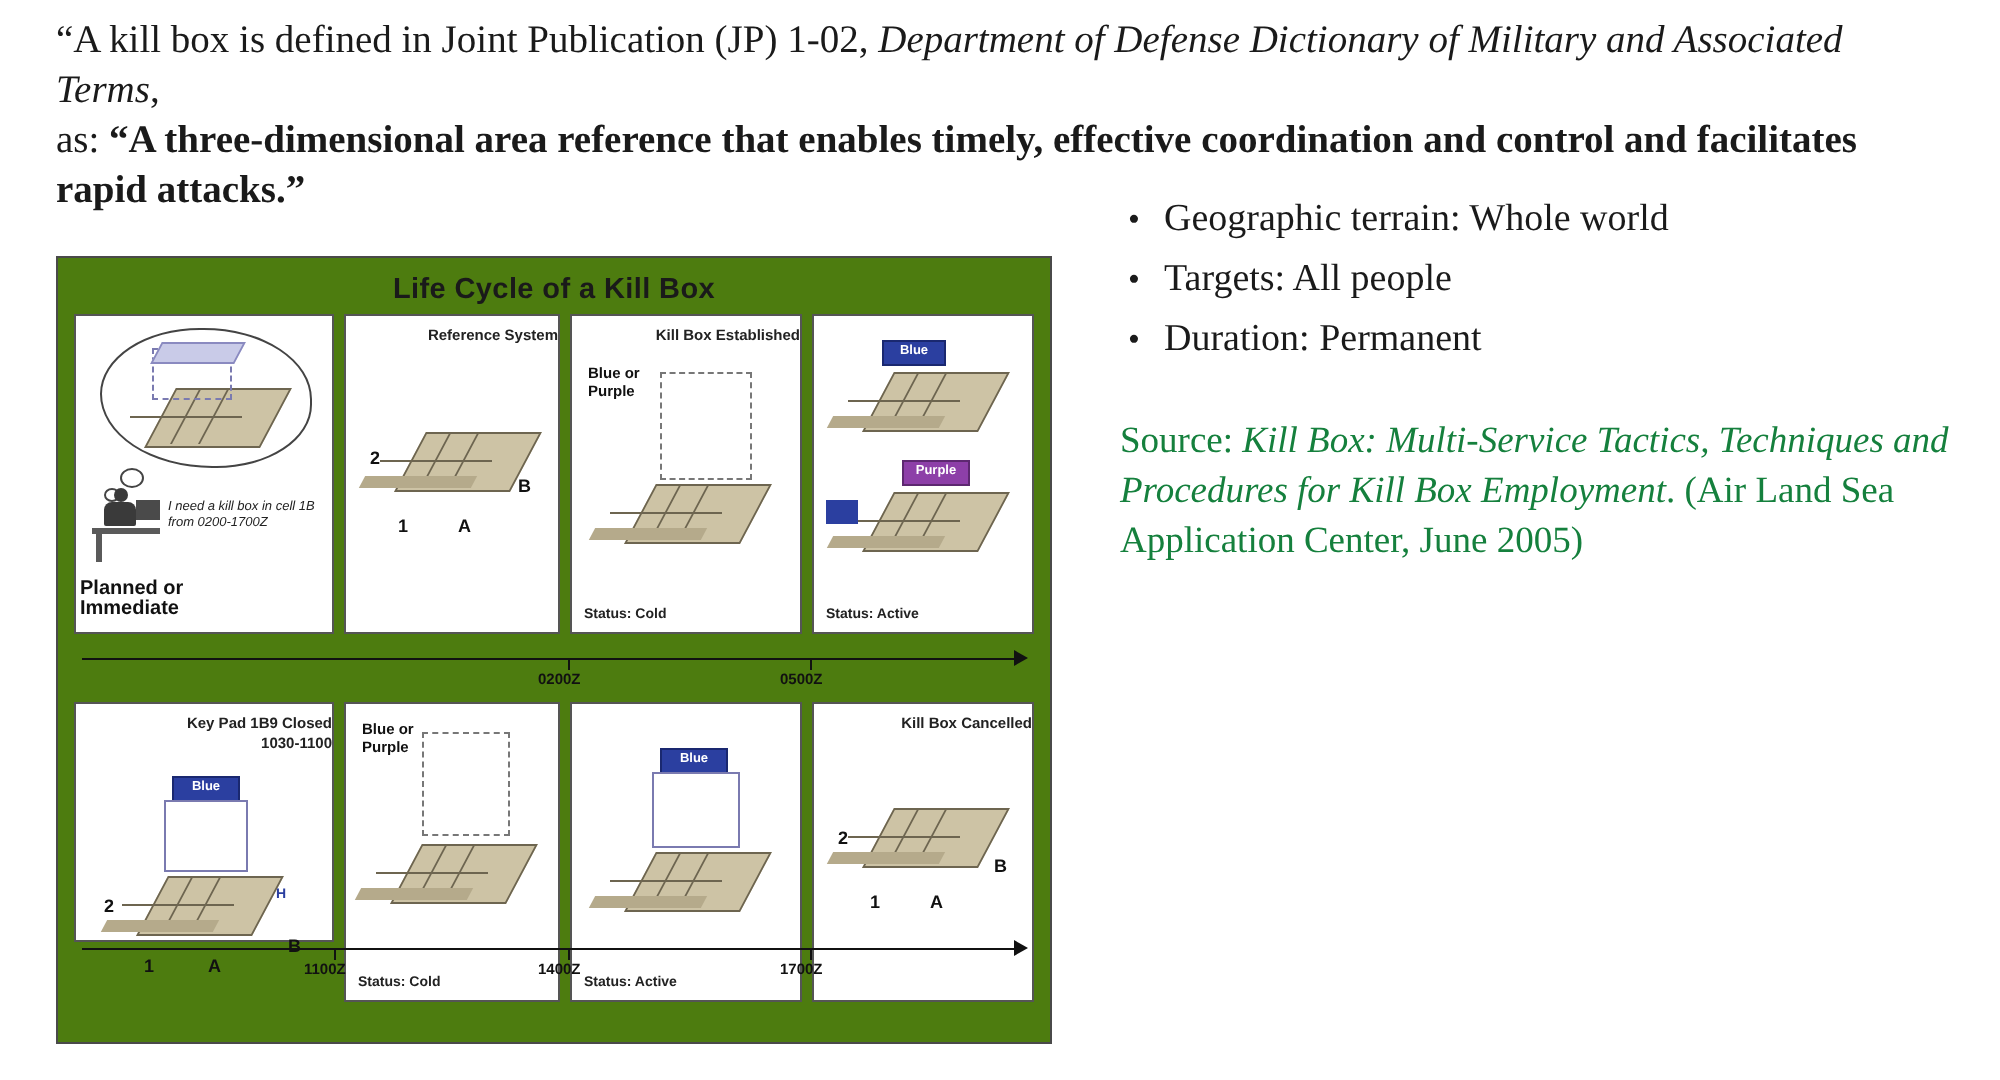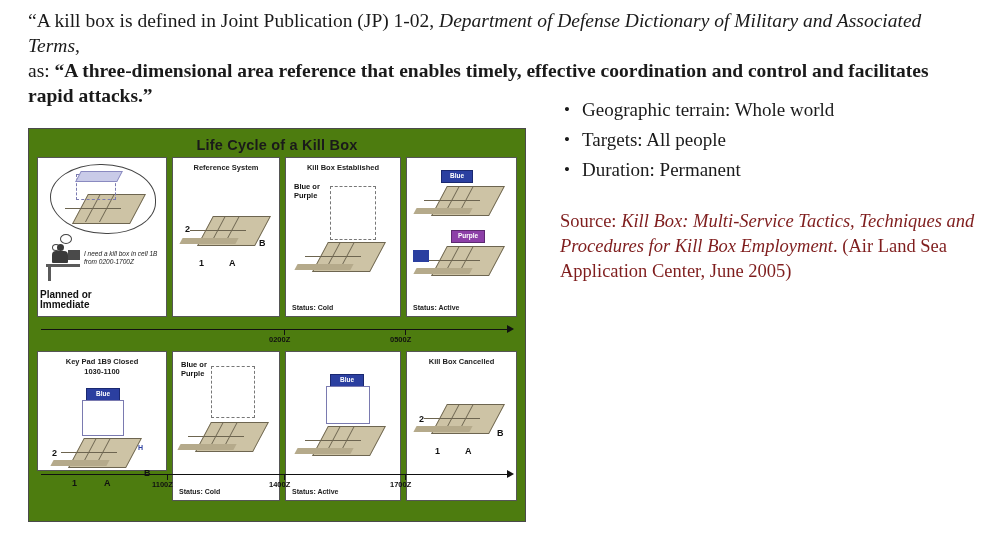--- a/index.html
+++ b/index.html
@@ -51,21 +51,21 @@
     position: absolute;
     border: 1px solid #555;
     background: #fff;
     box-sizing: border-box;
   }
   .cell-title {
     position: absolute;
     top: 5px;
     left: 0;
     right: 0;
-    text-align: center;
+    text-align: right;
     font-size: 7.5px;
     font-weight: bold;
     color: #222;
     line-height: 10px;
   }
   .cell-status {
     position: absolute;
     bottom: 5px;
     left: 6px;
     font-size: 7px;
@@ -232,21 +232,21 @@
     position: absolute;
     left: -18px;
     top: 0;
     font-size: 17px;
   }
   ul#bullets li .b { font-weight: bold; }
   #source {
     margin-top: 26px;
     font-size: 18.5px;
     line-height: 25px;
-    color: #7f1d1d;
+    color: #15803d;
   }
   #source .ital { font-style: italic; }
 </style>
 </head>
 <body>
 
 <div id="quote-block">
   <span>“A kill box is defined in Joint Publication (JP) 1-02, </span><span class="ital">Department of Defense Dictionary of Military and Associated Terms</span><span>,</span>
   <br>
   <span>as: </span><span class="bold">“A three-dimensional area reference that enables timely, effective coordination and control and facilitates rapid attacks.”</span>

